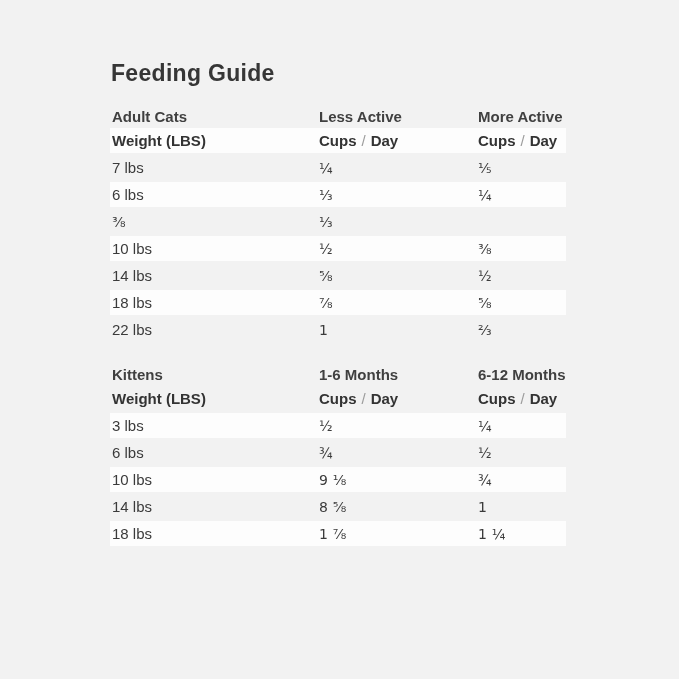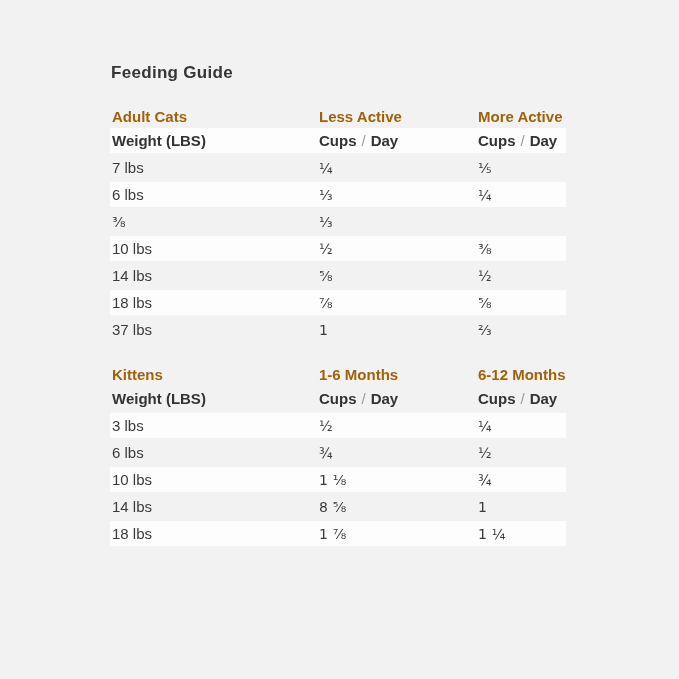--- a/index.html
+++ b/index.html
@@ -17,40 +17,40 @@
     color: #3b3b3b;
   }
   .content {
     position: absolute;
     left: 110px;
     top: 60px;
     width: 456px;
   }
   .title {
     margin: 0 0 18px 1px;
-    font-size: 17px;
+    font-size: 23px;
     line-height: 26px;
     font-weight: 700;
     letter-spacing: 0.3px;
     color: #363636;
   }
   .grid-row {
     display: grid;
     grid-template-columns: 207px 159px 90px;
     align-items: center;
   }
   .grid-row .cell {
     padding-left: 2px;
     white-space: nowrap;
   }
   .section-row {
     height: 24px;
   }
   .section-row .cell {
-    color: #a16207;
+    color: #404040;
     font-weight: 700;
     font-size: 15px;
   }
   .head-row, .data-row {
     height: 25px;
     margin-bottom: 2px;
     font-size: 15px;
   }
   .head-row .cell {
     font-weight: 700;
@@ -121,21 +121,21 @@
         <div class="cell">14 lbs</div>
         <div class="cell frac">⅝</div>
         <div class="cell frac">½</div>
       </div>
       <div class="grid-row data-row white">
         <div class="cell">18 lbs</div>
         <div class="cell frac">⅞</div>
         <div class="cell frac">⅝</div>
       </div>
       <div class="grid-row data-row">
-        <div class="cell">37 lbs</div>
+        <div class="cell">22 lbs</div>
         <div class="cell frac">1</div>
         <div class="cell frac">⅔</div>
       </div>
     </section>
 
     <section class="kittens-section">
       <div class="grid-row section-row">
         <div class="cell">Kittens</div>
         <div class="cell">1-6 Months</div>
         <div class="cell">6-12 Months</div>
@@ -156,21 +156,21 @@
         <div class="cell frac">½</div>
         <div class="cell frac">¼</div>
       </div>
       <div class="grid-row data-row">
         <div class="cell">6 lbs</div>
         <div class="cell frac">¾</div>
         <div class="cell frac">½</div>
       </div>
       <div class="grid-row data-row white">
         <div class="cell">10 lbs</div>
-        <div class="cell frac">1 ⅛</div>
+        <div class="cell frac">9 ⅛</div>
         <div class="cell frac">¾</div>
       </div>
       <div class="grid-row data-row">
         <div class="cell">14 lbs</div>
         <div class="cell frac">8 ⅝</div>
         <div class="cell frac">1</div>
       </div>
       <div class="grid-row data-row white">
         <div class="cell">18 lbs</div>
         <div class="cell frac">1 ⅞</div>

